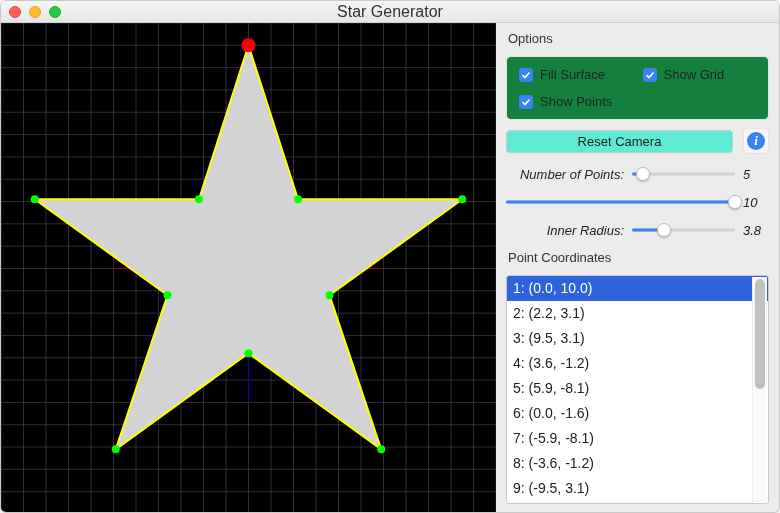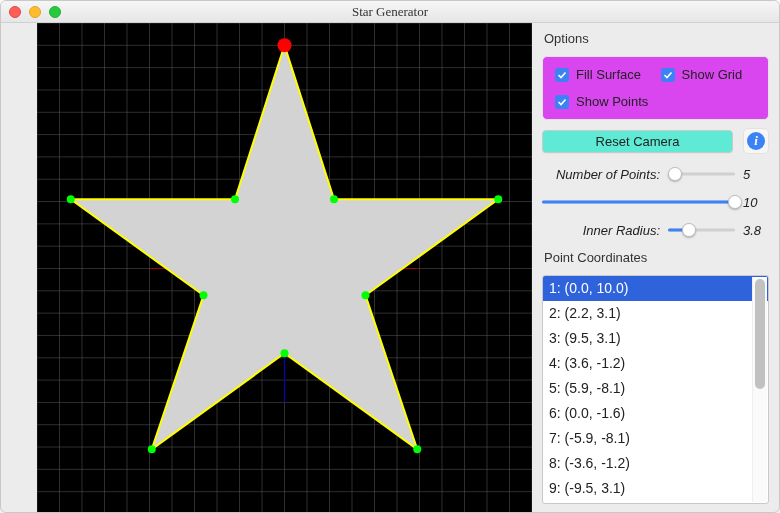--- a/index.html
+++ b/index.html
@@ -6,26 +6,26 @@
   html, body { margin:0; padding:0; font-family: -apple-system, "Helvetica Neue", Arial, sans-serif; font-size:13px; color:#222; }
   .window { width:780px; height:513px; background:#ececec; position:relative; overflow:hidden;
             border:1px solid #c8c8c8; border-radius:6px; box-shadow:0 10px 30px rgba(0,0,0,0.15);}
   .titlebar { height:22px; background:linear-gradient(#f6f6f6,#e6e6e6); border-bottom:1px solid #d0d0d0;
               display:flex; align-items:center; position:relative;}
   .traffic { display:flex; gap:8px; position:absolute; left:8px; top:5px;}
   .tl { width:12px; height:12px; border-radius:50%; }
   .tl.red{background:#ff5f57;border:0.5px solid #e24640;}
   .tl.yellow{background:#ffbd2e;border:0.5px solid #e0a127;}
   .tl.green{background:#28c940;border:0.5px solid #1db234;}
-  .title { margin:0 auto; font-size:13px; color:#333;font-family:Liberation Serif, serif;}
-  .content { display:flex; height:calc(100% - 22px);margin-left:36px;}
+  .title { margin:0 auto; font-size:16px; color:#333;}
+  .content { display:flex; height:calc(100% - 22px);}
   .canvas-area { width:495px; height:100%; background:#000; position:relative; flex-shrink:0;}
   .side { flex:1; padding:8px 10px 8px 10px; display:flex; flex-direction:column; gap:8px; overflow:hidden;}
   .panel-label{ font-size:13px; color:#333; margin:0 0 2px 2px;}
-  .options-box { background:#d946ef; border:1px solid #e2e2e2; border-radius:5px; padding:10px 12px;
+  .options-box { background:#15803d; border:1px solid #e2e2e2; border-radius:5px; padding:10px 12px;
                  display:grid; grid-template-columns:1fr 1fr; gap:12px 10px;}
   .chk { display:flex; align-items:center; gap:7px; font-size:13px;}
   .chkbox{ width:14px;height:14px; border-radius:3px; background:#3b82f6; display:flex; align-items:center; justify-content:center; flex-shrink:0;}
   .chkbox svg{width:10px;height:10px;}
   .row { display:flex; align-items:center; gap:10px;}
   .btn { background:#5eead4; border:1px solid #c9c9c9; border-radius:4px; padding:3px 0; flex:1; text-align:center; font-size:13px;
          box-shadow:0 1px 0 rgba(0,0,0,0.03);}
   .info { width:26px;height:26px; border-radius:5px; background:#f6f6f6;border:1px solid #e2e2e2;display:flex;align-items:center;justify-content:center;}
   .info-inner{width:18px;height:18px;border-radius:50%;background:#3b82f6;color:#fff;font-family:Georgia,serif;font-style:italic;font-weight:bold;font-size:13px;display:flex;align-items:center;justify-content:center;}
   .sliders{display:flex;flex-direction:column;gap:12px;margin-top:4px;font-style:italic;}

